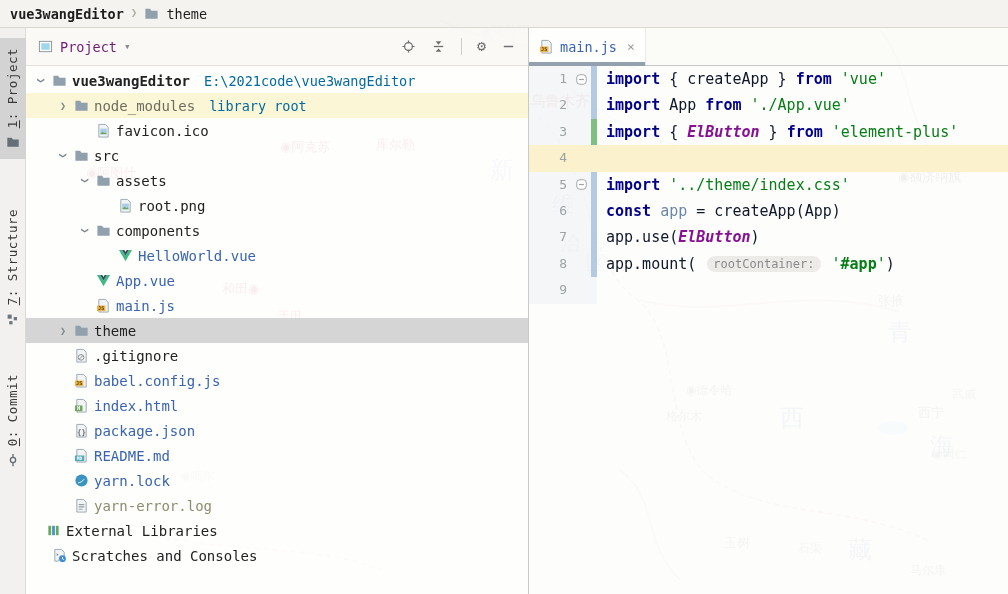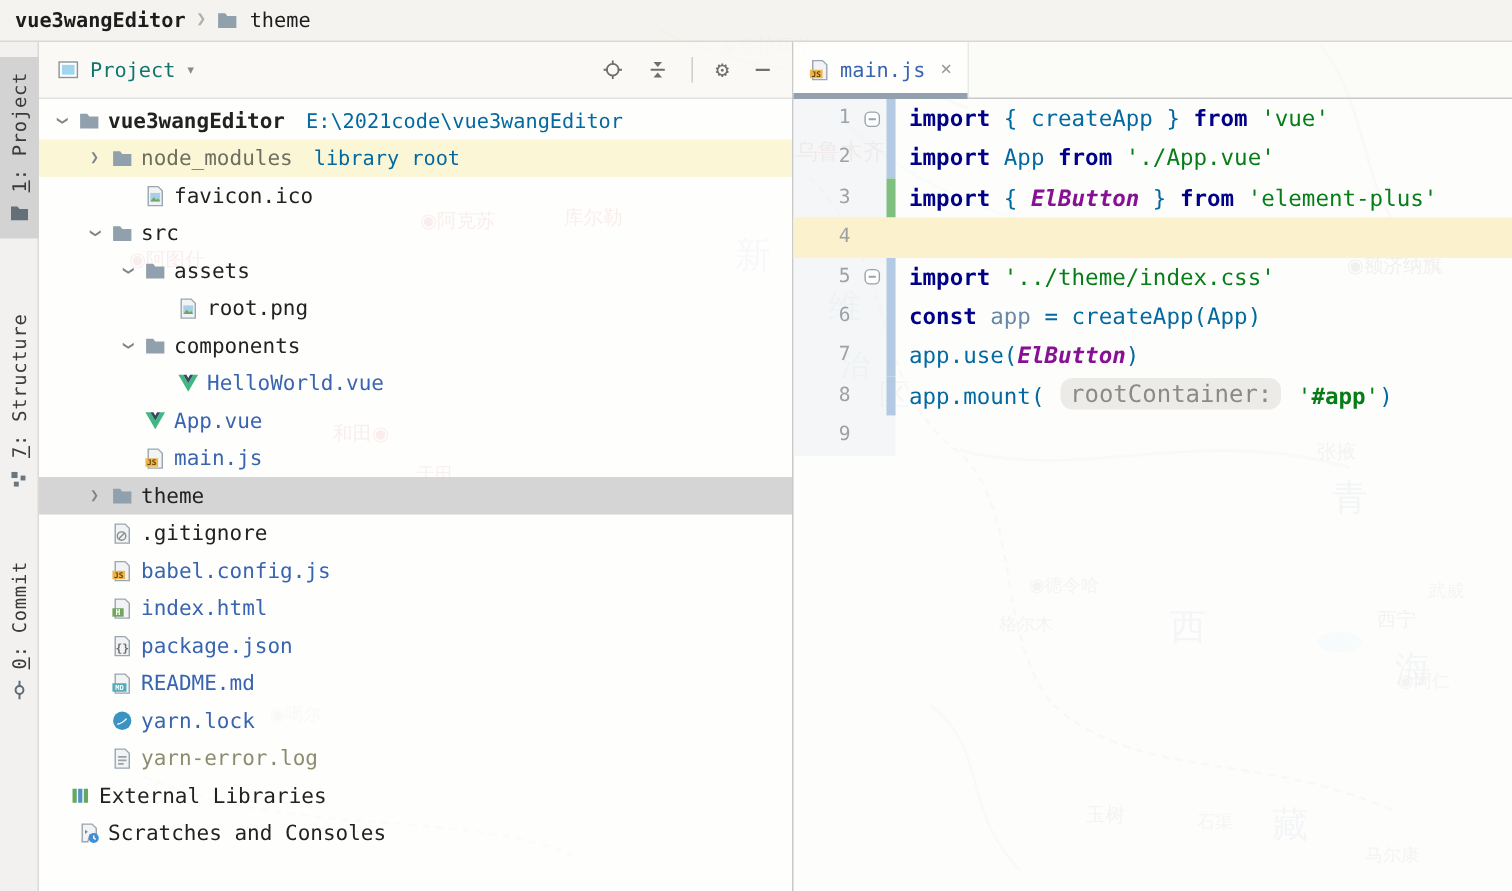--- a/index.html
+++ b/index.html
@@ -27,21 +27,21 @@
   .stripe-btn.active{background:#d3d3d3;}
   .stripe-label{writing-mode:vertical-rl;transform:rotate(180deg);font-size:12.5px;color:#3a3a3a;letter-spacing:.5px;}
   .stripe-label .mn{text-decoration:underline;}
   .sb1{margin-top:10px;} .sb2{margin-top:40px;} .sb3{margin-top:28px;}
   
   .project-panel{position:absolute;left:26px;top:28px;width:502px;height:566px;z-index:1;
                  background:rgba(255,255,255,.85);box-sizing:border-box;}
   .panel-header{height:38px;display:flex;align-items:center;gap:7px;padding:0 12px 0 12px;
                 box-sizing:border-box;border-bottom:1px solid rgba(0,0,0,.09);
                 background:rgba(247,246,243,.65);}
-  .panel-title{font-size:13.5px;color:#0f766e;}
+  .panel-title{font-size:13.5px;color:#701a75;}
   .panel-caret{color:#8a8a8a;font-size:11px;}
   .ph-tools{margin-left:auto;display:flex;align-items:center;gap:15px;}
   .ph-sep{width:1px;height:17px;background:#cfcdc8;}
   #tree{padding-top:2px;}
   .tree-row{height:25px;display:flex;align-items:center;font-size:14px;color:#222;cursor:pointer;}
   .tree-row .chev{width:18px;text-align:center;color:#7d868c;font-size:10px;flex:none;}
   .tree-row .chev.exp{transform:rotate(90deg);}
   .tree-row .chev.none{visibility:hidden;}
   .tree-row .ticon{width:19px;flex:none;display:inline-flex;justify-content:center;}
   .tree-row .tname{margin-left:3px;white-space:nowrap;}
@@ -67,26 +67,26 @@
   .code-line.caret, .code-line.caret .g-num, .code-line.caret .g-fold, .code-line.caret .g-bar{background:#fbf2cd;}
   .g-num{width:38px;flex:none;text-align:right;padding-right:4px;font-size:13px;color:#9da2a6;
          background:rgba(236,239,241,.5);}
   .g-fold{width:20px;flex:none;display:flex;align-items:center;justify-content:center;background:rgba(236,239,241,.5);}
   .g-bar{width:6px;flex:none;position:relative;background:rgba(236,239,241,.5);}
   .g-bar i{position:absolute;inset:0;display:block;}
   .g-bar i.modified{background:#b4c9e2;}
   .g-bar i.added{background:#7fbf7f;}
   .code-text{padding-left:9px;white-space:pre;}
   .tk-kw{color:#000089;font-weight:bold;}
-  .tk-pl{color:#0369a1;text-align:right;}
+  .tk-pl{color:#0f172a;text-align:right;}
   .tk-st{color:#067d17;}
   .tk-stb{color:#067d17;font-weight:bold;}
   .tk-el{color:#871094;font-weight:bold;font-style:italic;}
   .tk-vr{color:#6a89a8;}
-  .tk-hint{background:#ecebe8;color:#8a8a8a;border-radius:8px;padding:1px 6px;font-size:16px;margin:0 2px;position:relative;top:-1px;}
+  .tk-hint{background:#ecebe8;color:#8a8a8a;border-radius:8px;padding:1px 6px;font-size:12px;margin:0 2px;position:relative;top:-1px;}
 </style>
 </head>
 <body>
 
 <div id="map-layer">
   <svg width="1008" height="594" viewBox="0 0 1008 594">
     <g opacity="0.55" fill="none">
       <path d="M440,20 C520,60 565,38 645,72" stroke="#ddd5c8" stroke-width="2"></path>
       <path d="M880,30 C920,80 900,140 962,182" stroke="#ddd5c8" stroke-width="2"></path>
       <path d="M560,78 C620,140 700,150 762,172" stroke="#cfe2ef" stroke-width="2"></path>

